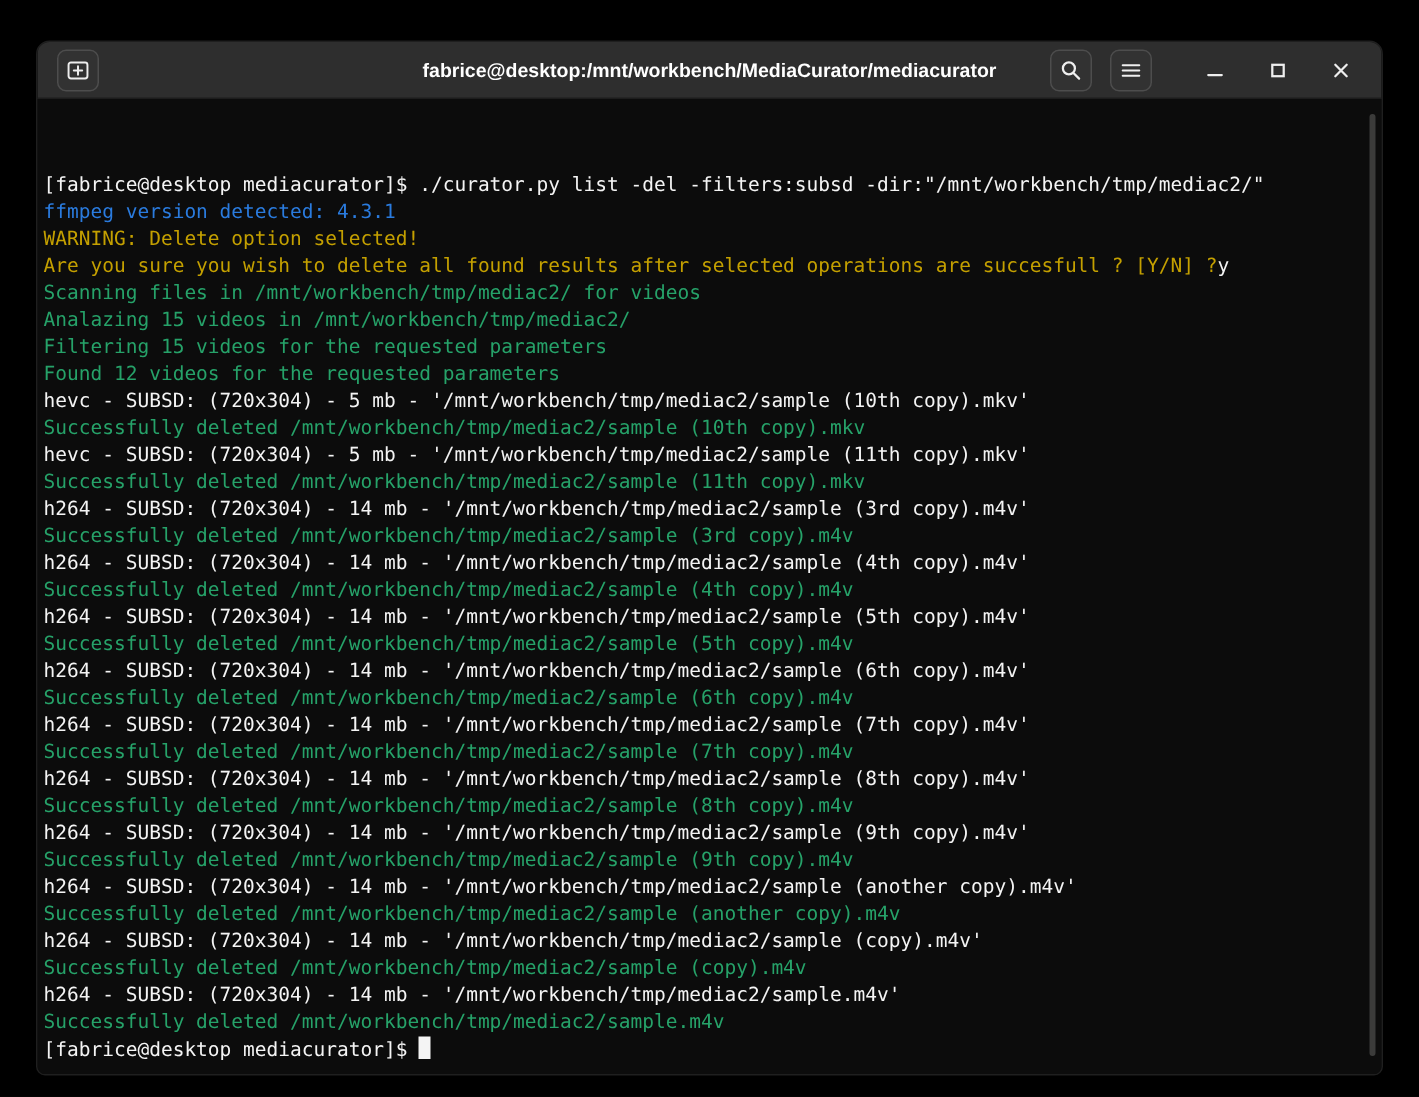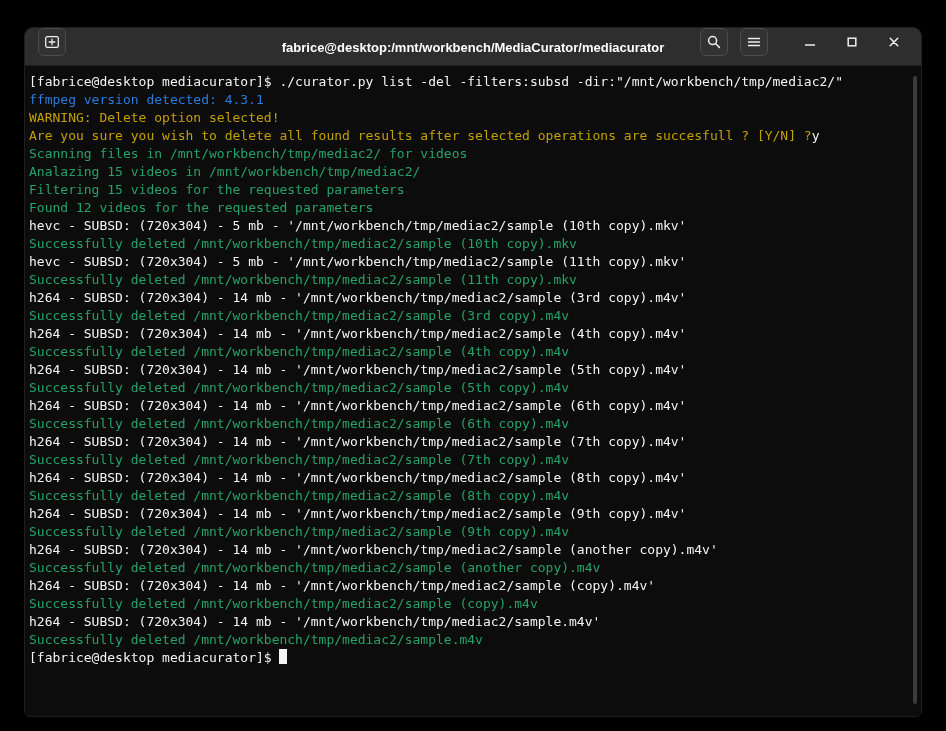--- a/index.html
+++ b/index.html
@@ -12,21 +12,21 @@
     border:1px solid var(--window-border,#1f1f1f);
     background:var(--terminal-bg,#0c0c0c);
     display:flex; flex-direction:column;
   }
 
   
   .headerbar {
     position:relative; height:38px; flex:0 0 38px;
     background:var(--headerbar-bg,#2e2e2e);
     border-bottom:1px solid var(--headerbar-border,#1d1d1d);
-    display:flex; align-items:flex-start; padding:0 13px;
+    display:flex; align-items:center; padding:0 13px;
     color:var(--icon,#eee);
   }
   .hb-title {
     position:absolute; left:50%; top:50%; transform:translate(-50%,-50%);
     font-family:"Liberation Sans","DejaVu Sans",sans-serif;
     font-size:13px; font-weight:700; color:var(--title-fg,#fff); white-space:nowrap;
   }
   .hb-btn {
     width:28px; height:28px; border-radius:6px; border:none; background:transparent;
     display:flex; align-items:center; justify-content:center; color:var(--icon,#eee);
@@ -39,21 +39,21 @@
   .hb-right { margin-left:auto; display:flex; align-items:center; gap:12px; }
   .hb-right .winctl-group { display:flex; align-items:center; gap:14px; margin-left:16px; }
   .hb-btn svg { display:block; }
 
   
   .terminal {
     position:relative; flex:1 1 auto; overflow:hidden;
     background:var(--terminal-bg,#0c0c0c);
     padding:7px 16px 0 4px;
   }
-  .lines { font-size:13px; line-height:18px; white-space:pre; }
+  .lines { font-size:13px; line-height:18px; white-space:pre;margin-top:42px; }
   .line { height:18px; }
   .cursor {
     display:inline-block; width:8px; height:15px;
     background:var(--fg,#f4f4f4); vertical-align:-2px;
   }
   .scrollbar {
     position:absolute; top:4px; right:2px; bottom:6px; width:8px;
   }
   .scrollbar .thumb {
     position:absolute; top:1%; right:2px; width:4px; height:98%;

